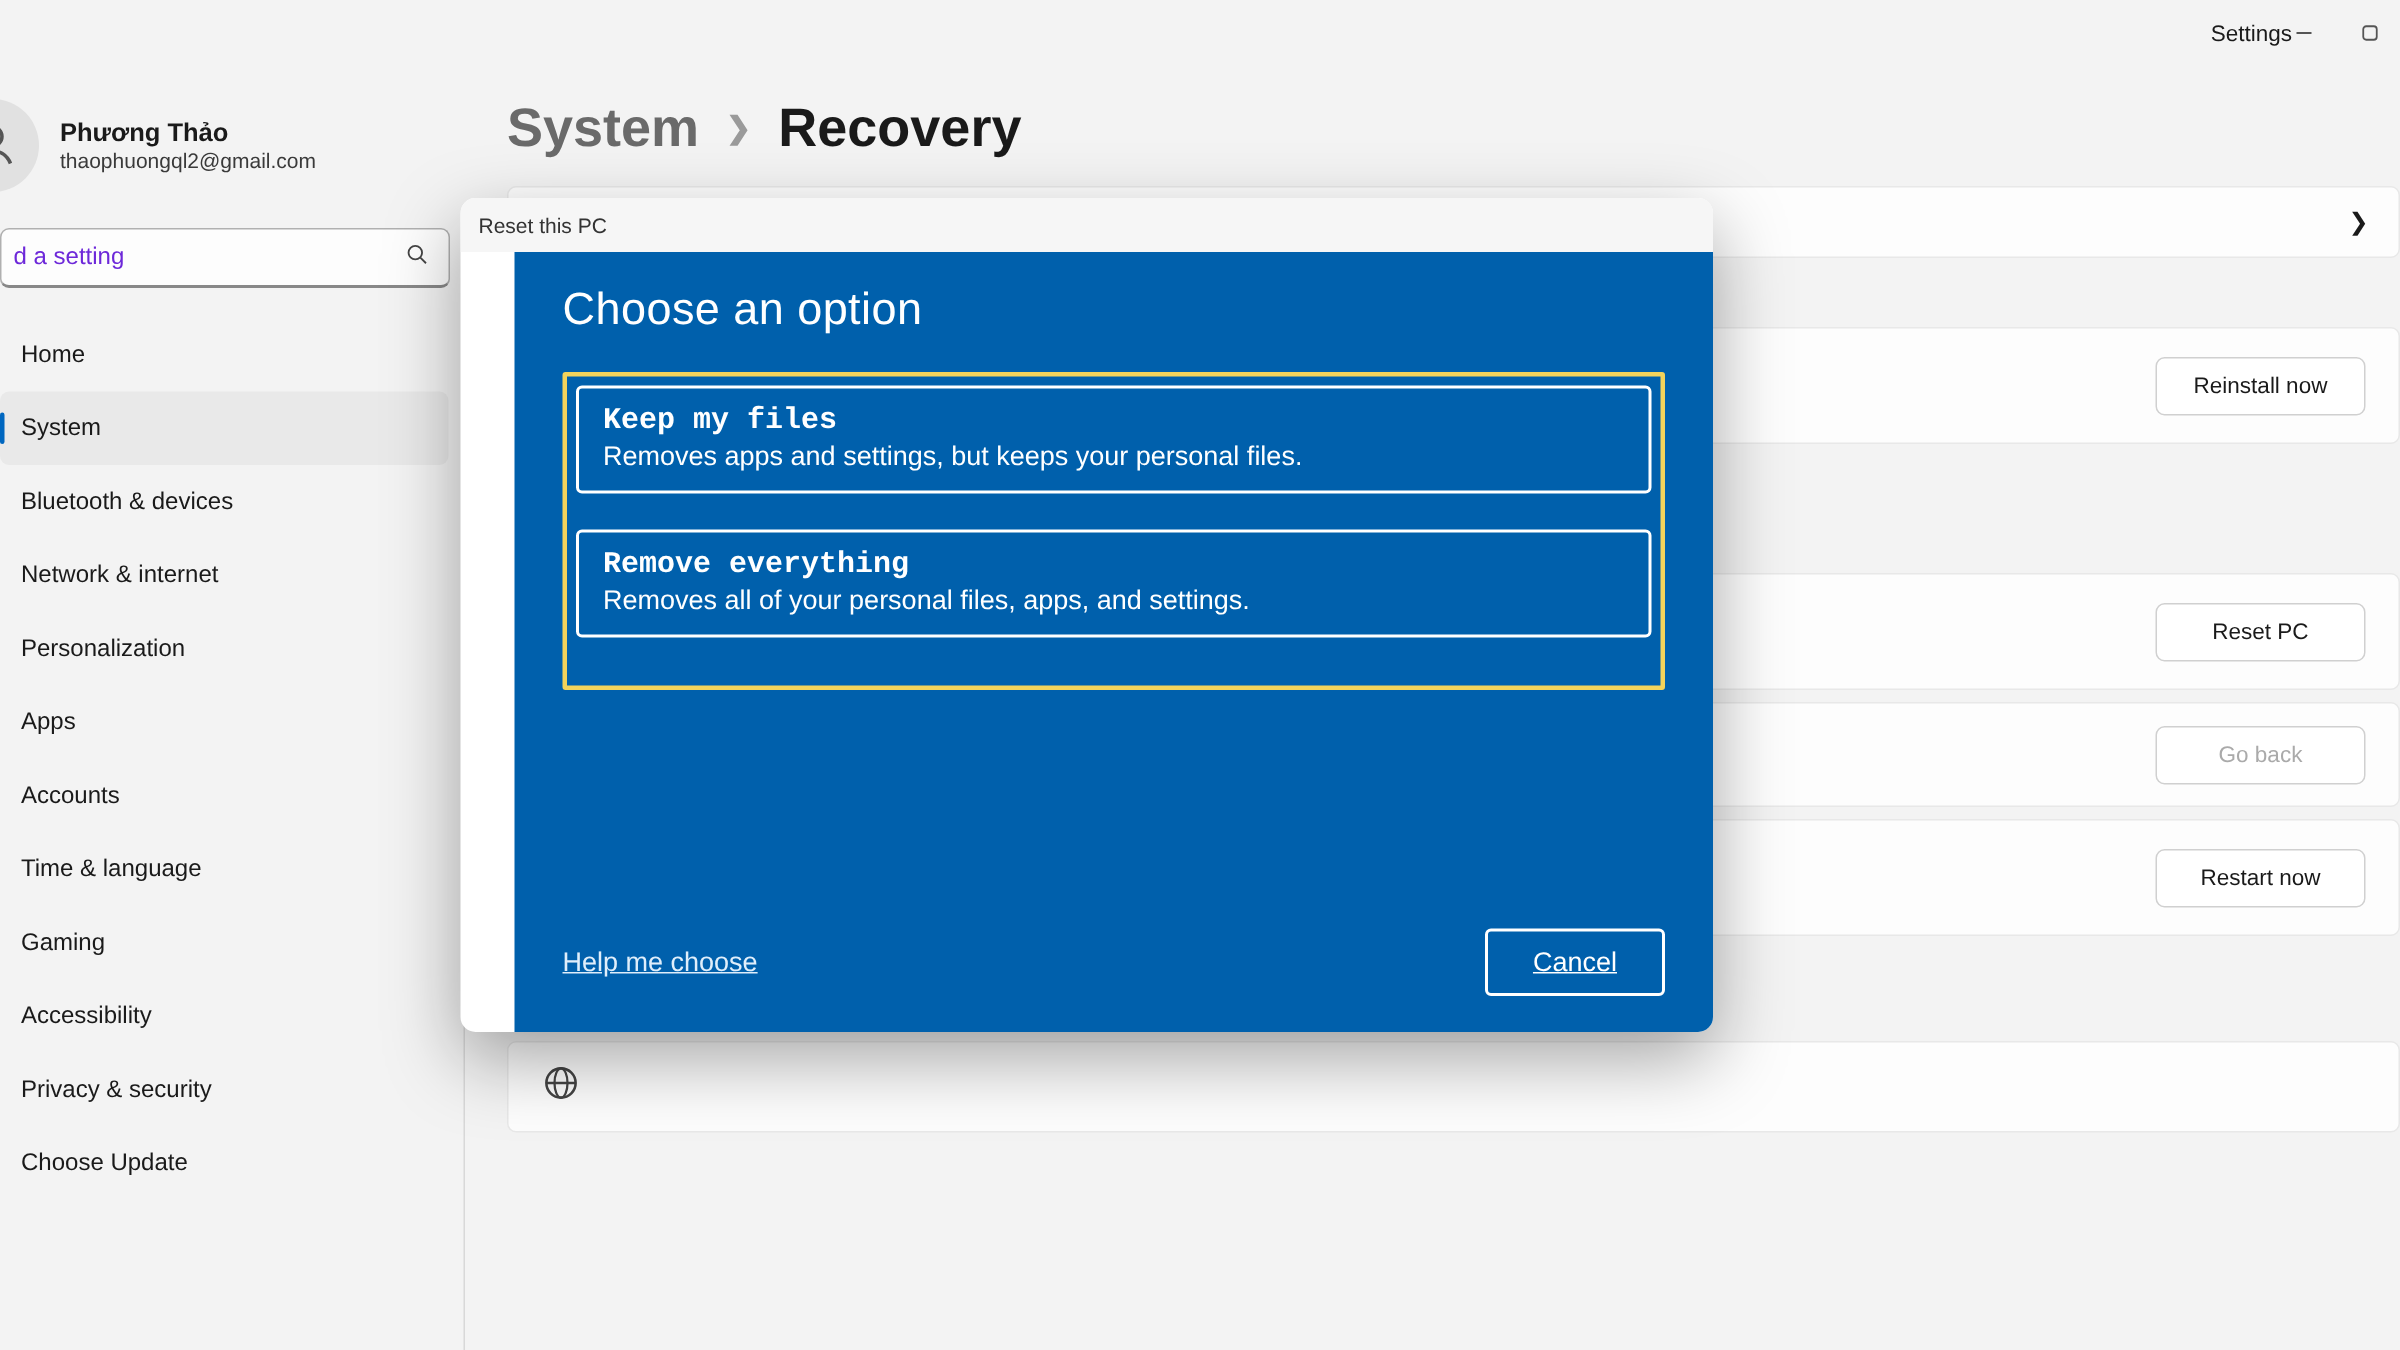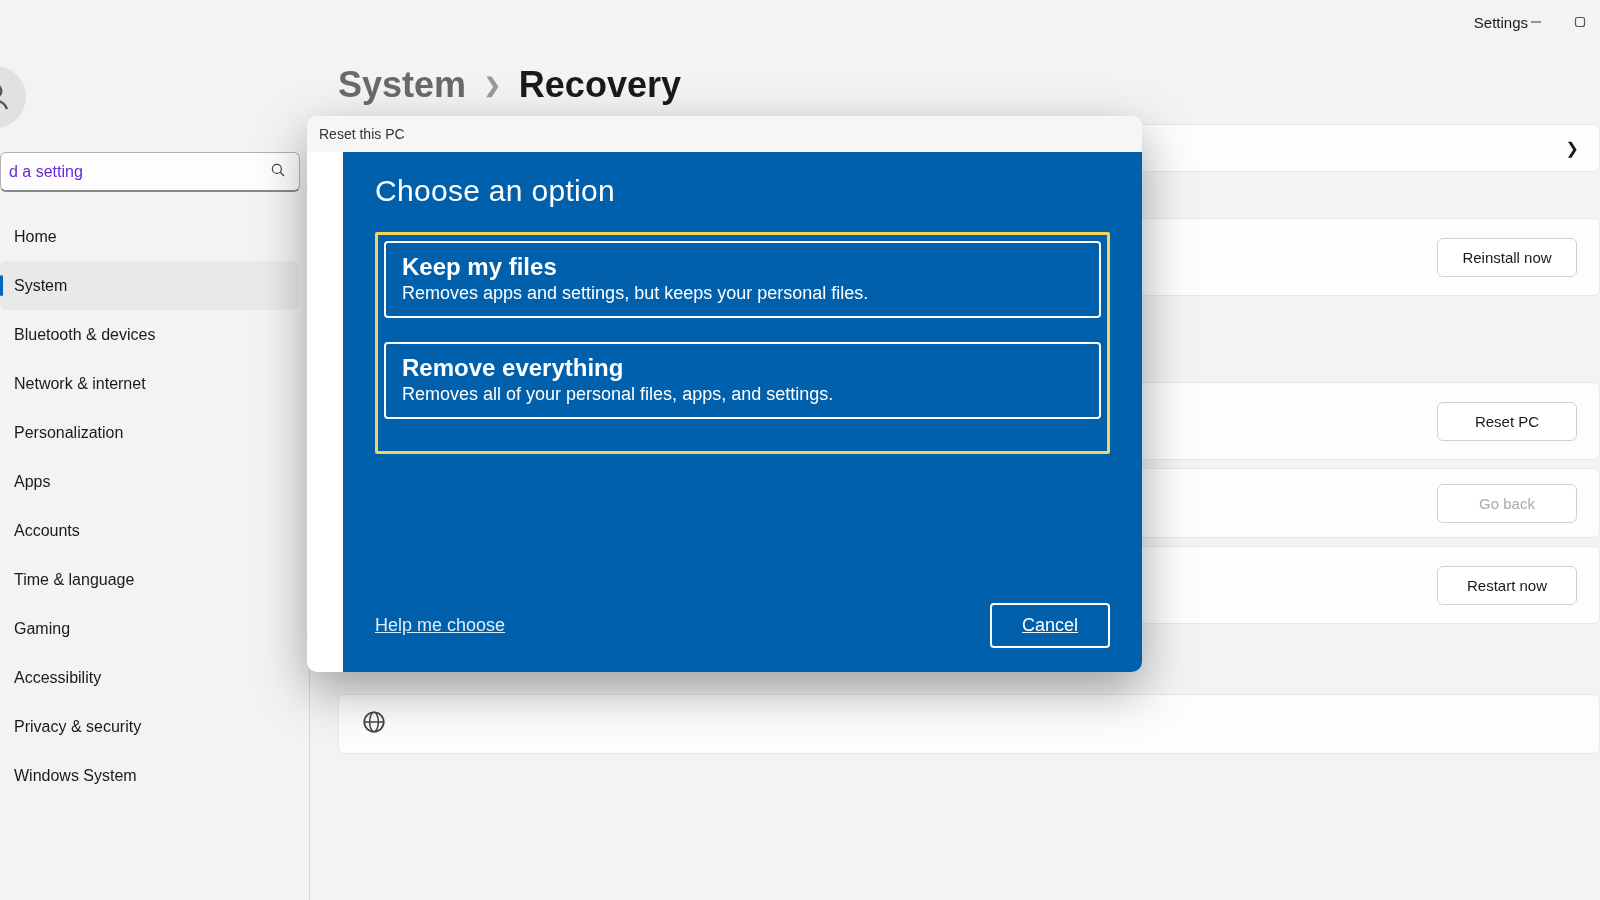--- a/index.html
+++ b/index.html
@@ -37,29 +37,29 @@
 .card { background: #fdfdfd; border: 1px solid #e8e8e8; border-radius: 6px; min-height: 78px; display: flex; align-items: center; padding: 14px 22px; justify-content: space-between; }
 .card-left { display: flex; align-items: center; gap: 24px; }
 .card-icon { width: 30px; color: #444; }
 .card-desc { font-size: 14px; color: #555; }
 .card-btn { background: #fff; border: 1px solid #d0d0d0; border-radius: 6px; padding: 10px 8px; font-size: 15px; min-width: 140px; text-align: center; }
 .card-btn.disabled { color: #aaa; }
 
 .section-label { font-size: 16px; font-weight: 600; margin: 22px 0 14px 2px; }
 
 
-.modal { position: absolute; left: 307px; top: 116px; width: 835px; height: 556px; background: #fff; border-radius: 10px; box-shadow: 0 18px 50px rgba(0,0,0,0.35); overflow: hidden; display: flex; flex-direction: column; }
+.modal { position: absolute; left: 307px; top: 132px; width: 835px; height: 556px; background: #fff; border-radius: 10px; box-shadow: 0 18px 50px rgba(0,0,0,0.35); overflow: hidden; display: flex; flex-direction: column; }
 .modal-title { height: 36px; background: #f6f6f6; display: flex; align-items: center; padding-left: 12px; font-size: 14px; color: #333; }
 .modal-body { flex: 1; background: #0060ac; color: #fff; padding: 22px 32px 24px 32px; position: relative; display: flex; flex-direction: column; margin-left: 36px; }
 .modal-h { font-size: 30px; font-weight: 400; margin-bottom: 24px; letter-spacing: 0.3px; }
 
 .option-frame { border: 3px solid #f3d35b; border-radius: 2px; padding: 6px 6px 32px 6px; }
 .option-btn { border: 2px solid #ffffff; border-radius: 4px; padding: 10px 16px 12px 16px; margin-bottom: 24px; cursor: default; }
 .option-btn:last-child { margin-bottom: 0; }
-.option-title { font-size: 24px; font-weight: 700; }
+.option-title { font-size: 20px; font-weight: 700; font-family: Liberation Mono, monospace; }
 .option-desc { font-size: 18px; font-weight: 400; margin-top: 2px; }
 
 .modal-footer { margin-top: auto; display: flex; align-items: center; justify-content: space-between; }
 .help-link { text-decoration: underline; font-size: 18px; color: #dfeefb; }
 .cancel-btn { border: 2px solid #fff; background: transparent; color: #fff; font-size: 18px; padding: 10px 30px; border-radius: 4px; text-decoration: underline; }
 
 .top-card-ghost { height: 48px; border: 1px solid #e8e8e8; border-radius: 6px; background: #fdfdfd; display: flex; align-items: center; justify-content: flex-end; padding-right: 20px; }
 </style>
 </head>
 <body>
@@ -82,20 +82,24 @@
 
 <div class="app-body">
   <aside class="sidebar">
     <div class="profile">
       <div class="avatar-circle">
         <svg class="avatar-icon" viewBox="0 0 24 24">
           <circle cx="12" cy="8" r="4.2" fill="none" stroke="#555" stroke-width="1.6"></circle>
           <path d="M4 20c1.6-4 5-5.6 8-5.6s6.4 1.6 8 5.6" fill="none" stroke="#555" stroke-width="1.6"></path>
         </svg>
       </div>
+      <div class="profile-text">
+        <div class="name">Phương Thảo</div>
+        <div class="email">thaophuongql2@gmail.com</div>
+      </div>
     </div>
 
     <div class="search-box">
       <input type="text" placeholder="Find a setting" value="d a setting" style="">
       <span class="mag">
         <svg width="18" height="18" viewBox="0 0 24 24">
             <circle cx="10.5" cy="10.5" r="6" fill="none" stroke="currentColor" stroke-width="1.6"></circle>
             <line x1="15" y1="15" x2="20" y2="20" stroke="currentColor" stroke-width="1.6"></line>
           </svg>
       </span>
@@ -129,21 +133,21 @@
       <div class="nav-item">
           <span>Gaming</span>
         </div>
       <div class="nav-item">
           <span>Accessibility</span>
         </div>
       <div class="nav-item">
           <span>Privacy &amp; security</span>
         </div>
       <div class="nav-item">
-          <span>Windows System</span>
+          <span>Choose Update</span>
         </div>
     </nav>
   </aside>
 
   <main class="main">
     <div class="breadcrumb">
       <span class="sys">System</span>
       <span class="chev">❯</span>
       <span>Recovery</span>
     </div>

